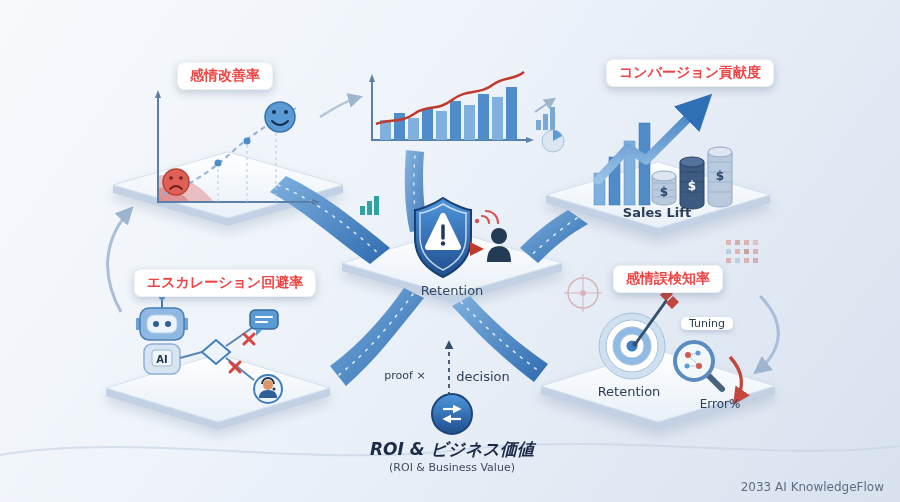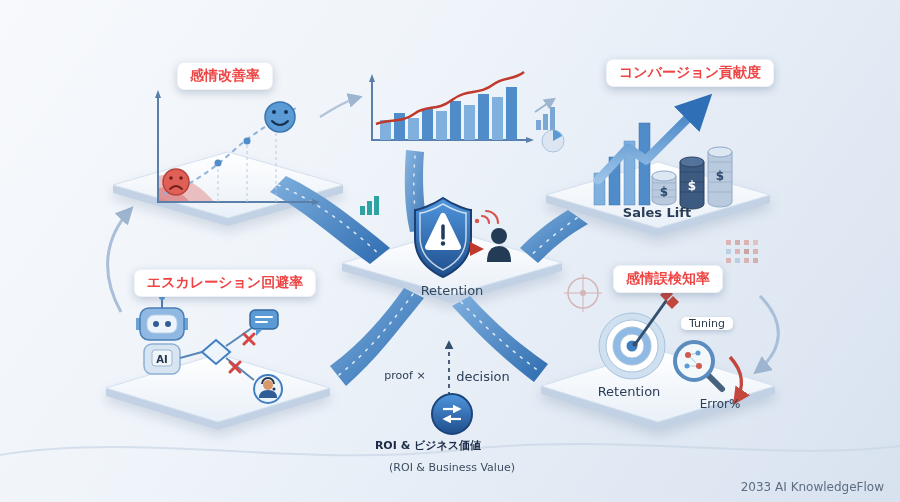--- a/index.html
+++ b/index.html
@@ -23,21 +23,21 @@
 
   .cap { position:absolute; transform:translateX(-50%); white-space:nowrap; color:#2b3e58; }
   .cap-sales     { left:657px; top:205px; font-size:13px; font-weight:bold; }
   .cap-retention { left:452px; top:283px; font-size:13px; color:#33475e; }
   .cap-precision { left:629px; top:384px; font-size:13px; }
   .cap-error     { left:720px; top:397px; font-size:12px; }
   .cap-proof     { left:405px; top:369px; font-size:11px; }
   .cap-decision  { left:483px; top:369px; font-size:13px;text-align:right; }
   .tuning-box    { left:707px; top:317px; font-size:11px; background:#fff; border-radius:5px;
                    padding:0 8px; box-shadow:0 2px 5px rgba(44,74,114,.22); color:#2c3e50; }
-  .roi-jp { left:428px; top:438px; font-size:11px; font-weight:bold; color:#1c2b47; }
+  .roi-jp { left:452px; top:438px; font-size:17px; font-weight:bold; color:#1c2b47;font-style:italic; }
   .roi-en { left:452px; top:461px; font-size:11px; color:#3c4c62; }
   .credit { position:absolute; right:16px; bottom:8px; font-size:12px; color:#5d6d82; white-space:nowrap; }
 
   .plat { filter:drop-shadow(0 6px 6px rgba(60,90,130,.18)); }
 </style>
 </head>
 <body>
 
 <div class="stage">
 

